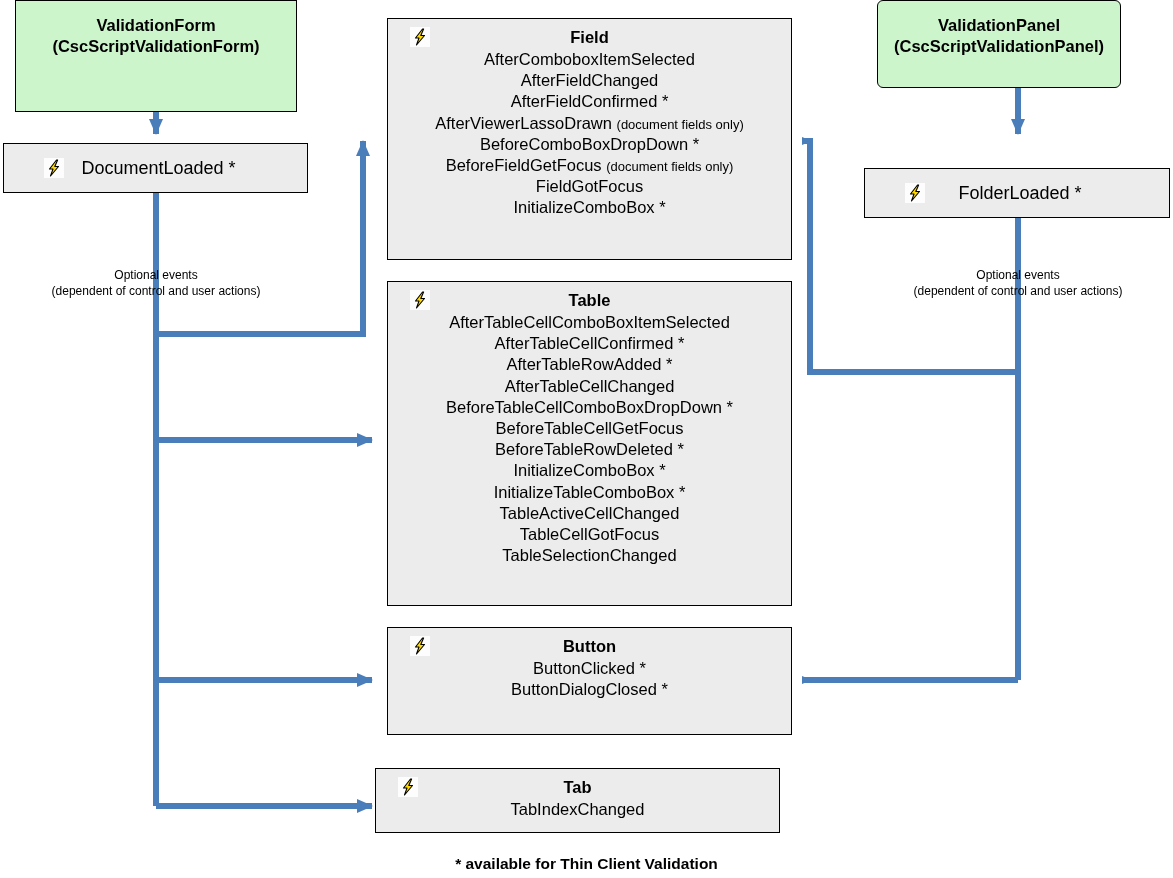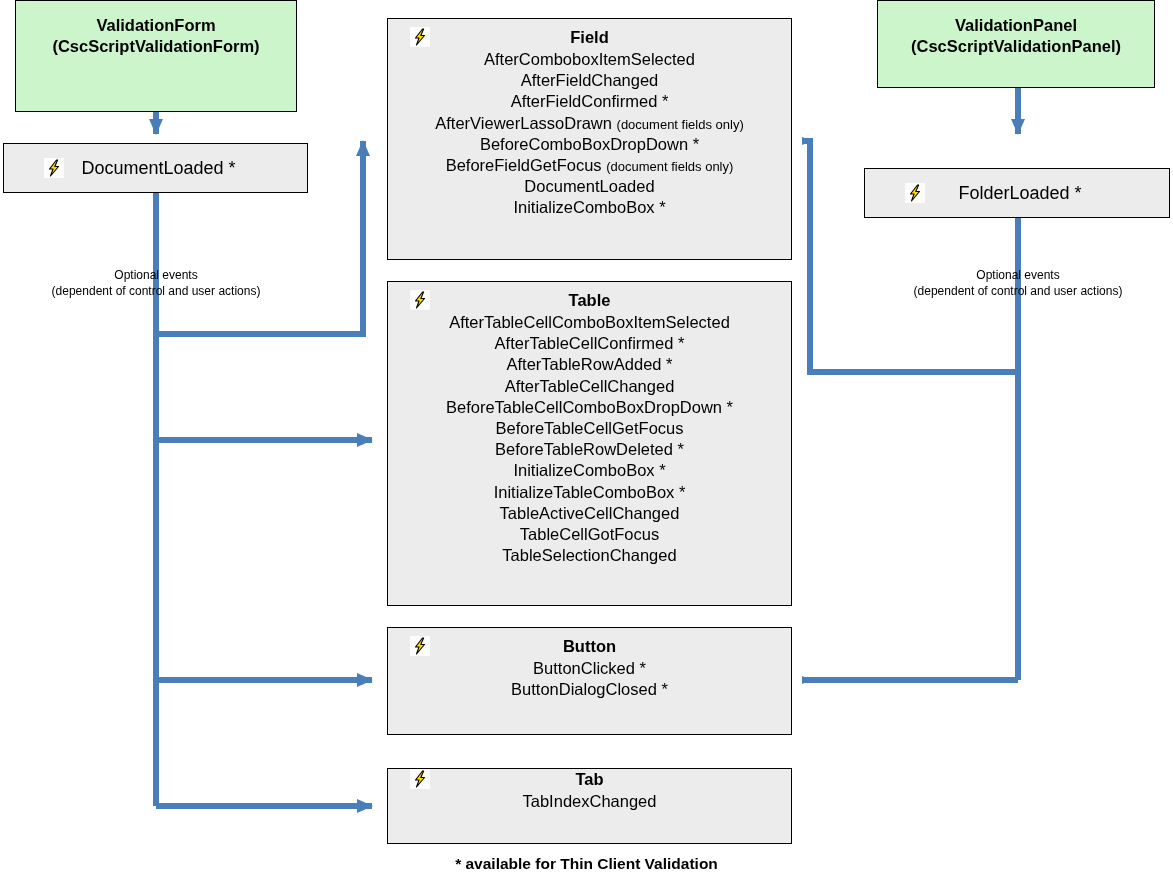--- a/index.html
+++ b/index.html
@@ -162,21 +162,21 @@
     <div class="single-row">
       <span class="row-label">DocumentLoaded *</span>
     </div>
   </div>
 
   <div class="edge-label" style="left:6px; top:268px; width:300px;">
     <div>Optional events</div>
     <div>(dependent of control and user actions)</div>
   </div>
 
-  <div class="node green" style="left:877px; top:0px; width:278px; height:88px;">
+  <div class="node green" style="left:877px; top:0px; width:244px; height:88px;border-radius:6px;">
     <div class="node-title" style="padding-top:14px;">
       <div>ValidationPanel</div>
       <div>(CscScriptValidationPanel)</div>
     </div>
   </div>
 
   <div class="node" style="left:864px; top:143px; width:306px; height:50px;margin-top:25px;">
     <span class="bolt-icon row-bolt">
       <svg width="20" height="20" viewBox="0 0 20 20" xmlns="http://www.w3.org/2000/svg">
         <rect x="0" y="0" width="20" height="20" fill="#fdfdfd"></rect>
@@ -222,21 +222,21 @@
       </div>
       <div class="ev">
         <span>BeforeComboBoxDropDown *</span>
         <span class="ev-note"></span>
       </div>
       <div class="ev">
         <span>BeforeFieldGetFocus</span>
         <span class="ev-note">(document fields only)</span>
       </div>
       <div class="ev">
-        <span>DocumentLoaded</span>
+        <span>FieldGotFocus</span>
         <span class="ev-note"></span>
       </div>
       <div class="ev">
         <span>InitializeComboBox *</span>
         <span class="ev-note"></span>
       </div>
     </div>
   </div>
 
   <div class="node" style="left:387px; top:281px; width:405px; height:325px; padding-top:8px;">
@@ -274,21 +274,21 @@
         </svg>
       </span>
       <div class="node-title">Button</div>
     </div>
     <div class="ev-list">
       <div class="ev">ButtonClicked *</div>
       <div class="ev">ButtonDialogClosed *</div>
     </div>
   </div>
 
-  <div class="node" style="left:387px; top:768px; width:405px; height:76px; ">
+  <div class="node" style="left:375px; top:768px; width:405px; height:65px; padding-top:8px;">
     <div class="box-title-row">
       <span class="bolt-icon" style="left:22px; top:0px;">
         <svg width="20" height="20" viewBox="0 0 20 20" xmlns="http://www.w3.org/2000/svg">
           <rect x="0" y="0" width="20" height="20" fill="#fdfdfd"></rect>
           <path d="M12.5 2 L5.5 11 L9 11 L6.5 18 L14.5 8.5 L10.8 8.5 L13.6 2 Z" fill="#ffd900" stroke="#000000" stroke-width="1.1" stroke-linejoin="round"></path>
         </svg>
       </span>
       <div class="node-title">Tab</div>
     </div>
     <div class="ev-list">

